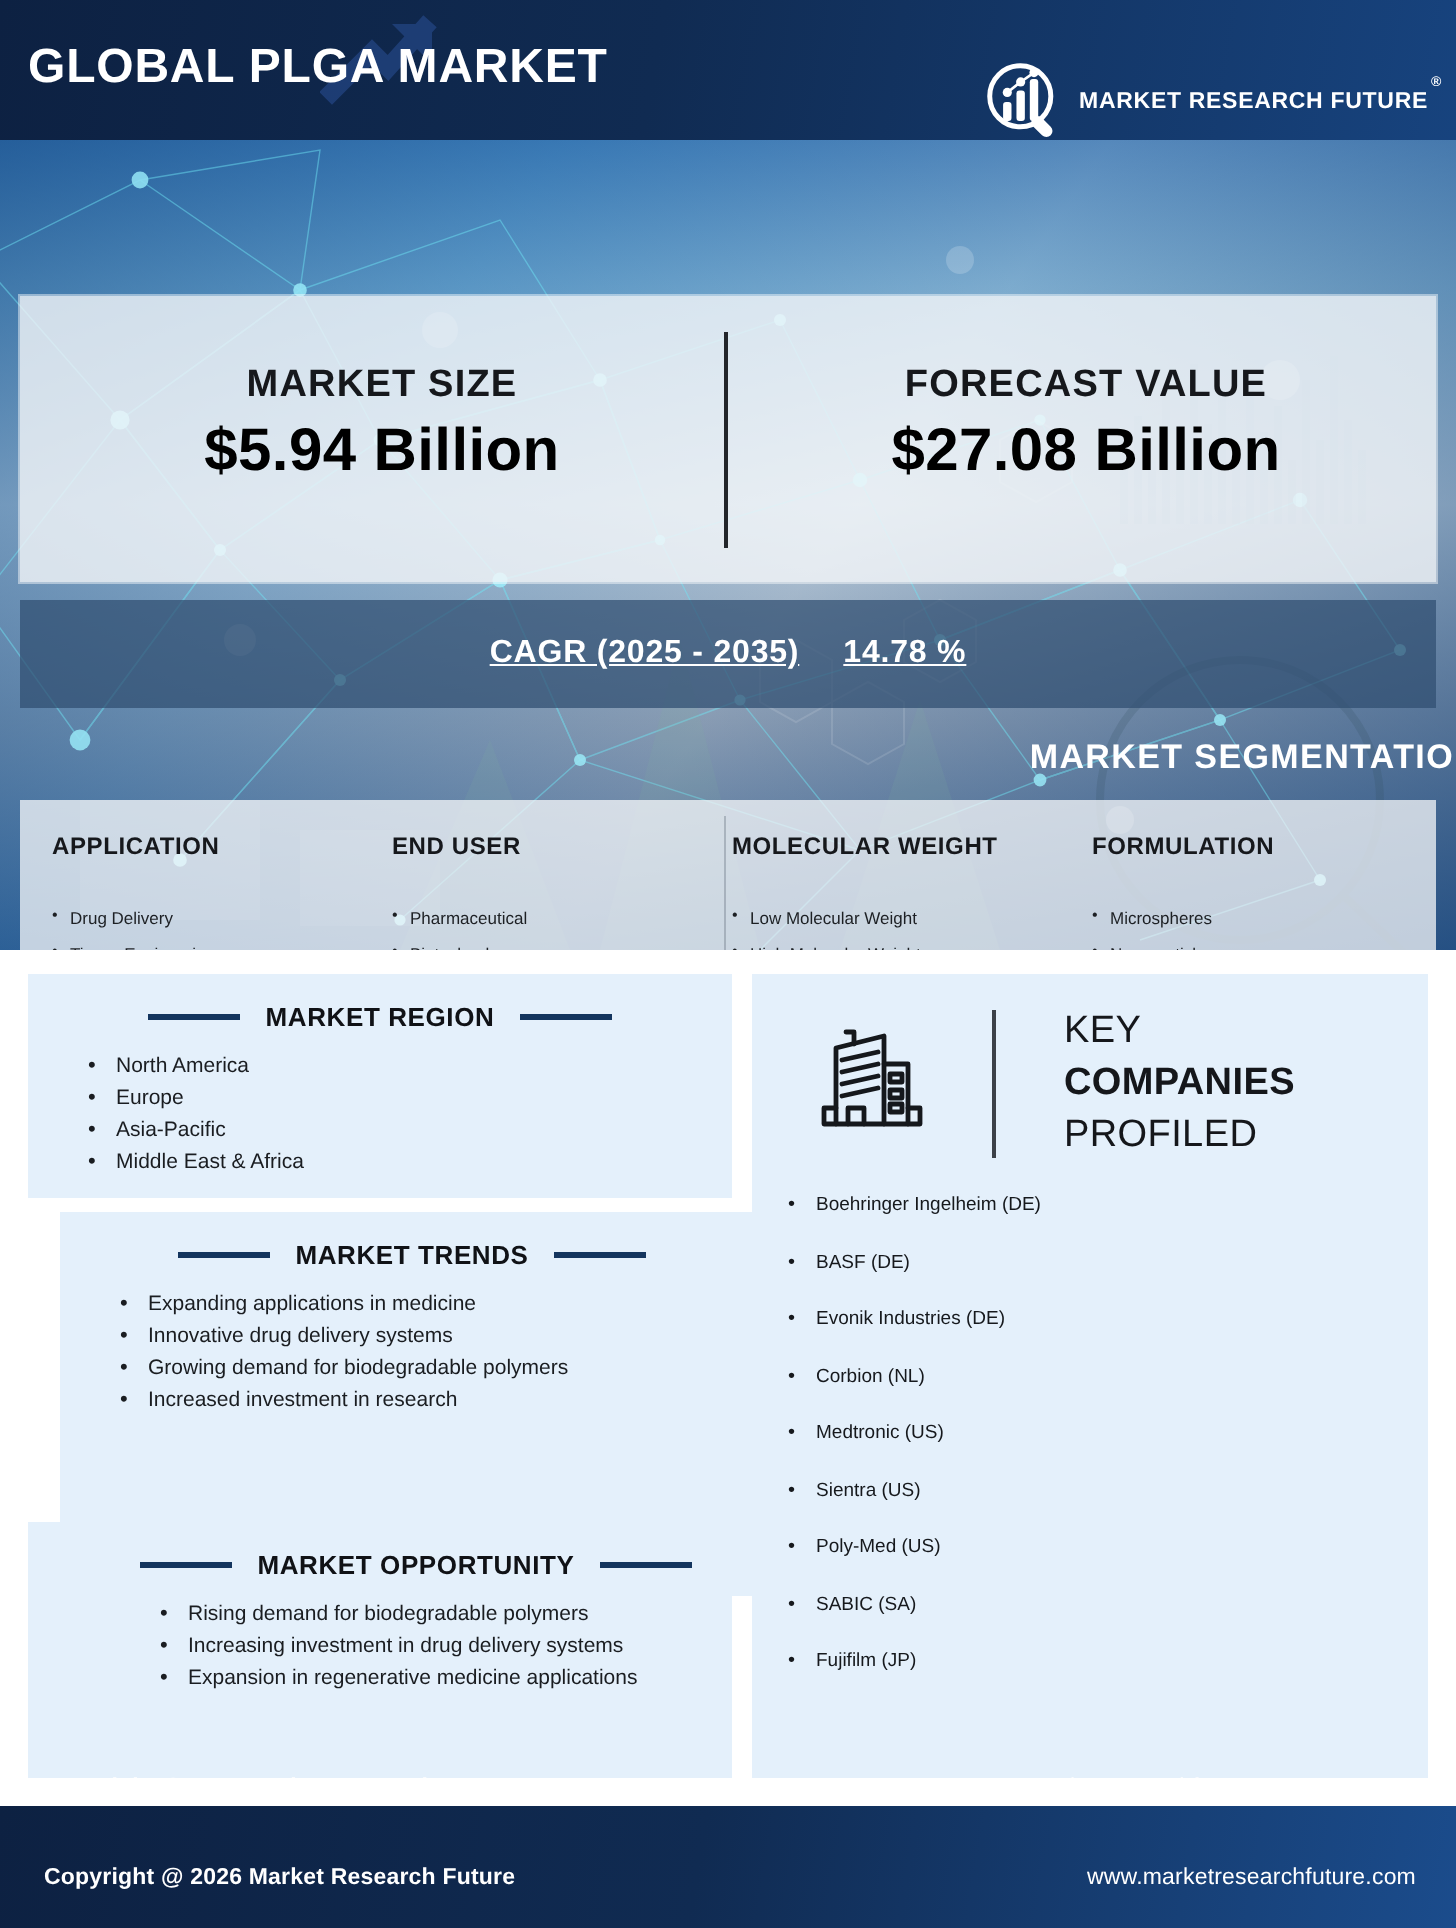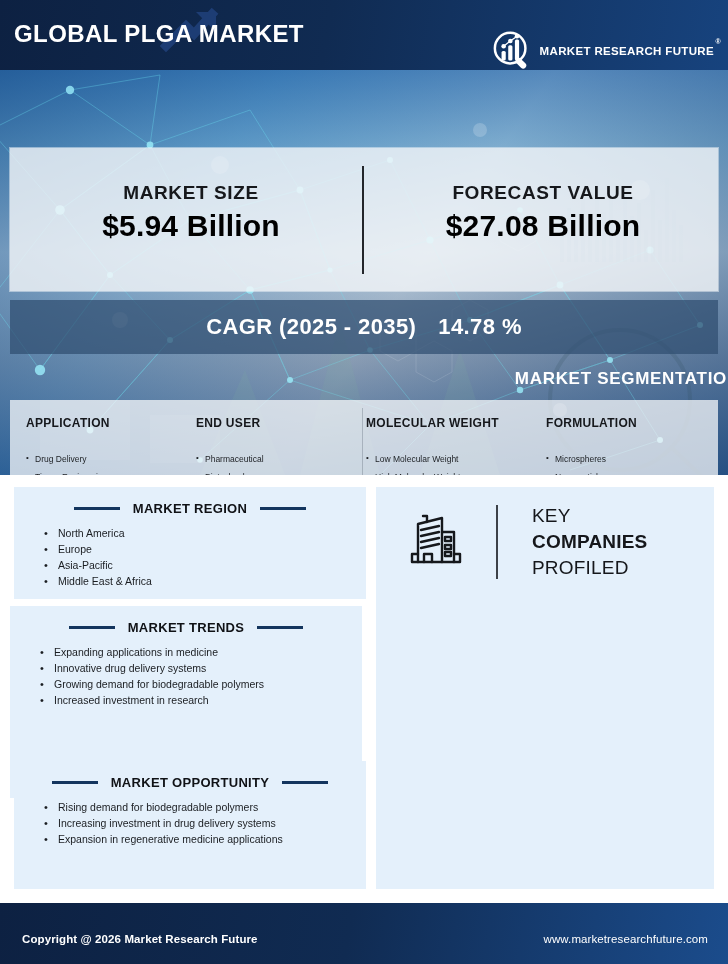--- a/index.html
+++ b/index.html
@@ -76,21 +76,21 @@
     background:#23262b;
   }
 
   
   .cagr-band {
     position:absolute; left:10px; top:230px; width:708px; height:54px;
     background:rgba(47,78,112,.72);
     display:flex; align-items:center; justify-content:center; gap:22px;
   }
   .cagr-label, .cagr-value {
-    font-size:22px; font-weight:bold; color:#ffffff; letter-spacing:.4px;
+    font-size:16px; font-weight:bold; color:#ffffff; letter-spacing:.4px;text-decoration:underline;
   }
 
   
   .seg-title {
     position:absolute; left:12px; top:299px; width:728px;
     text-align:right; font-size:17px; font-weight:bold;
     color:#ffffff; letter-spacing:.7px;
   }
 
   
@@ -121,22 +121,22 @@
   }
 
   
   .lower { position:absolute; left:0; top:475px; width:728px; height:428px; background:#ffffff; }
 
   .card {
     position:absolute;
     background:#e4f0fb;
   }
   .card-left-1 { left:14px; top:12px;  width:352px; height:112px; }
-  .card-left-2 { left:10px; top:131px; width:352px; height:192px; }
-  .card-left-3 { left:14px; top:286px; width:352px; height:128px; }
+  .card-left-2 { left:30px; top:131px; width:352px; height:192px; }
+  .card-left-3 { left:14px; top:286px; width:352px; height:128px;padding-left:36px; }
   .card-right  { left:376px; top:12px; width:338px; height:402px; }
 
   .card-head {
     display:flex; align-items:center; justify-content:center; gap:13px;
     margin-top:14px;
   }
   .card-head .rule { width:46px; height:2.5px; background:#13355e; flex:none; }
   .card-head .txt {
     font-size:13px; font-weight:bold; color:#101216; letter-spacing:.3px;
     white-space:nowrap;
@@ -437,20 +437,31 @@
           <path d="M22 52 L22 44 L30 44 L30 52"></path>
         </g>
       </svg>
       <span class="kc-vline"></span>
       <span class="kc-words">
         <span class="kc-w">KEY</span>
         <span class="kc-w bold">COMPANIES</span>
         <span class="kc-w">PROFILED</span>
       </span>
     </div>
+    <ul class="kc-list">
+      <li>Boehringer Ingelheim (DE)</li>
+      <li>BASF (DE)</li>
+      <li>Evonik Industries (DE)</li>
+      <li>Corbion (NL)</li>
+      <li>Medtronic (US)</li>
+      <li>Sientra (US)</li>
+      <li>Poly-Med (US)</li>
+      <li>SABIC (SA)</li>
+      <li>Fujifilm (JP)</li>
+    </ul>
   </div>
 </div>
 
 <div class="ghost ghost-left">Copyright @ 2025 Market Research Future</div>
 <div class="ghost ghost-right">www.marketresearchfuture.com</div>
 
 <div class="footer">
   <div class="footer-copy">Copyright @ 2026 Market Research Future</div>
   <a class="footer-url" href="#" style="text-decoration:none;">www.marketresearchfuture.com</a>
 </div>

